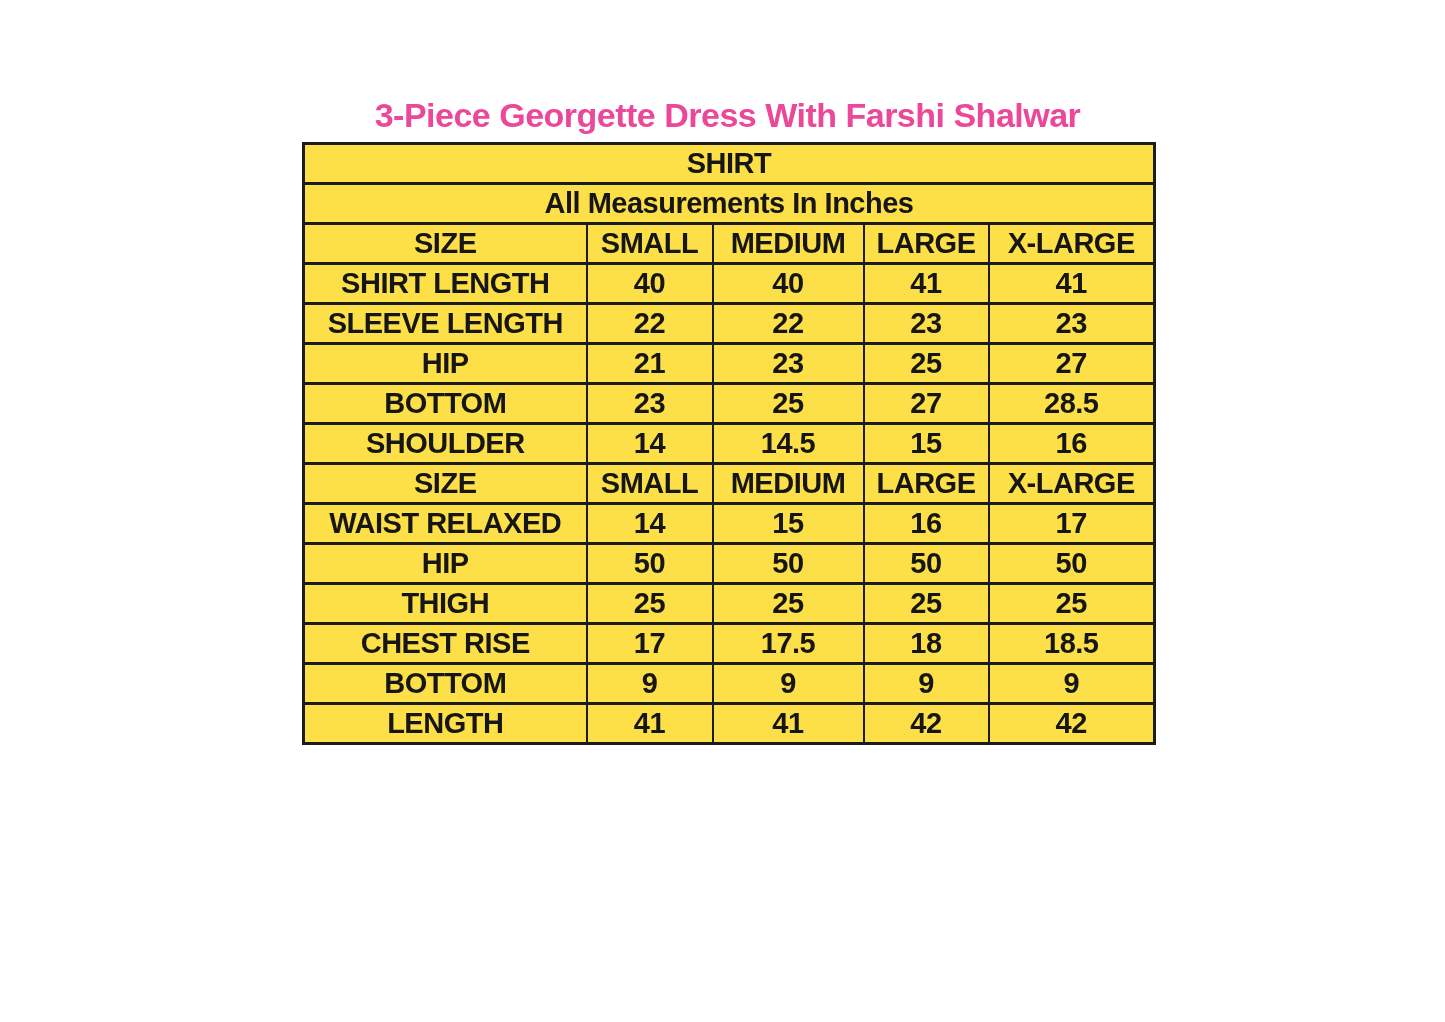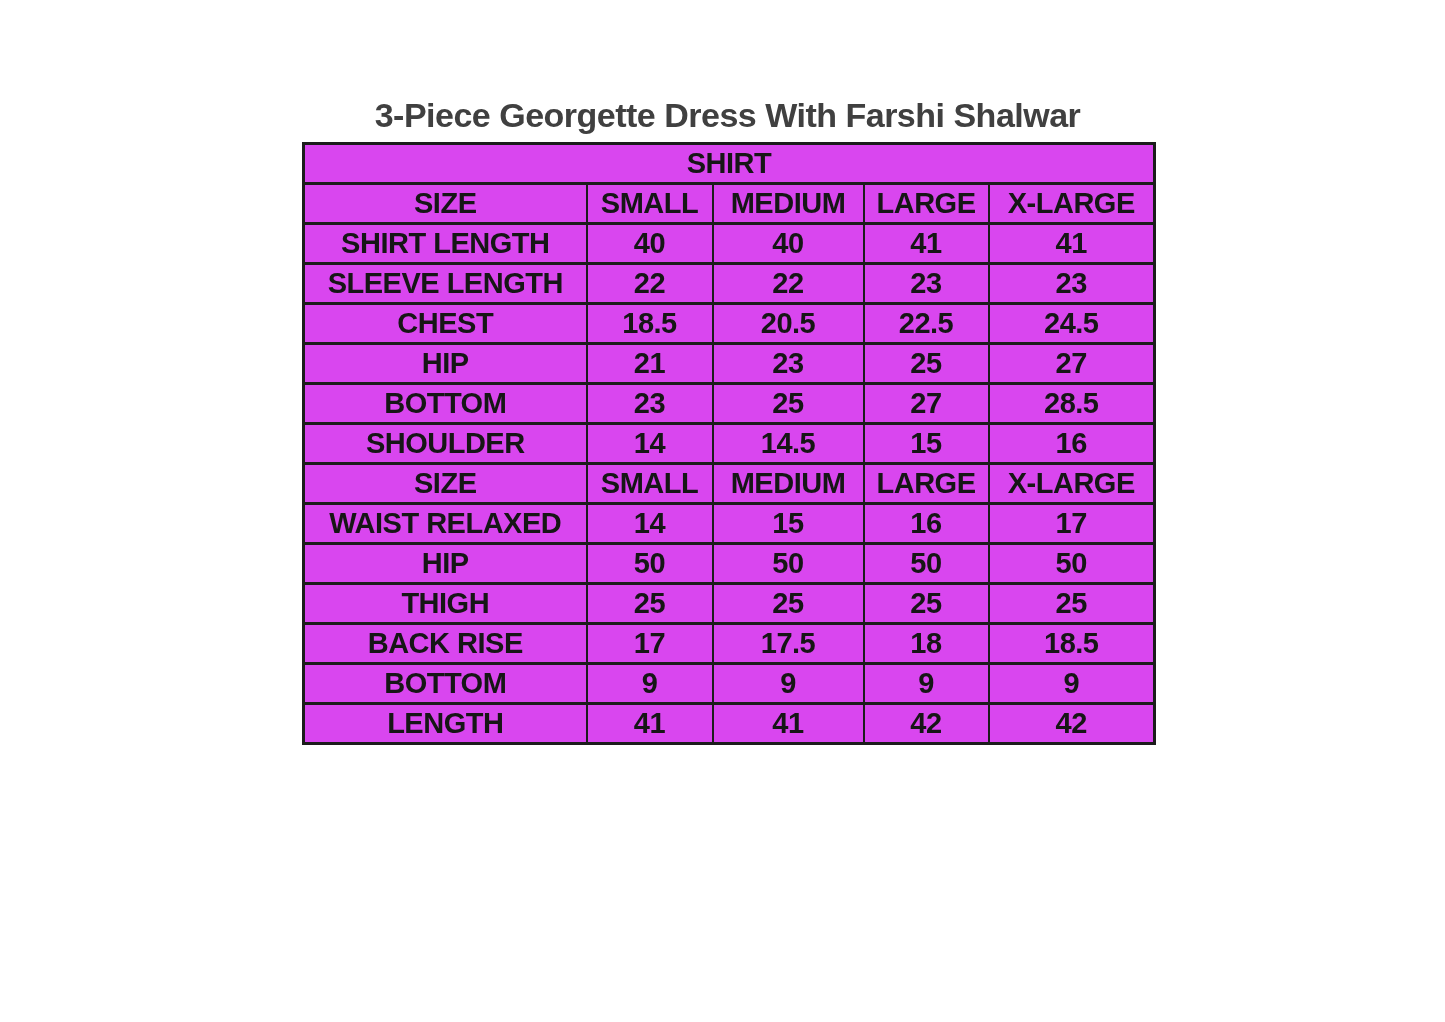--- a/index.html
+++ b/index.html
@@ -15,29 +15,29 @@
     position: absolute;
     left: 302px;
     top: 96px;
     width: 851px;
   }
   .title {
     margin: 0 0 7px 0;
     text-align: center;
     font-size: 34px;
     font-weight: bold;
-    color: #404040;
+    color: #ec4899;
     letter-spacing: -0.5px;
     white-space: nowrap;
   }
   table.size-table {
     border-collapse: collapse;
     table-layout: fixed;
     width: 851px;
-    background: #d946ef;
+    background: #fde047;
     border: 3px solid #1c1c1c;
   }
   table.size-table td {
     border-left: 2px solid #1c1c1c;
     border-right: 2px solid #1c1c1c;
     border-top: 3px solid #1c1c1c;
     border-bottom: 3px solid #1c1c1c;
     height: 37px;
     padding: 0;
     text-align: center;
@@ -64,46 +64,42 @@
       <col style="width:151px">
       <col style="width:125px">
       <col style="width:166px">
     </colgroup>
     <tbody>
 
       <tr>
         <td colspan="5" class="span-row">SHIRT</td>
       </tr>
       <tr>
+        <td colspan="5" class="span-row">All Measurements In Inches</td>
+      </tr>
+      <tr>
         <td>SIZE</td>
         <td>SMALL</td>
         <td>MEDIUM</td>
         <td>LARGE</td>
         <td>X-LARGE</td>
       </tr>
       <tr>
         <td>SHIRT LENGTH</td>
         <td>40</td>
         <td>40</td>
         <td>41</td>
         <td>41</td>
       </tr>
       <tr>
         <td>SLEEVE LENGTH</td>
         <td>22</td>
         <td>22</td>
         <td>23</td>
         <td>23</td>
-      </tr>
-      <tr>
-        <td>CHEST</td>
-        <td>18.5</td>
-        <td>20.5</td>
-        <td>22.5</td>
-        <td>24.5</td>
       </tr>
       <tr>
         <td>HIP</td>
         <td>21</td>
         <td>23</td>
         <td>25</td>
         <td>27</td>
       </tr>
       <tr>
         <td>BOTTOM</td>
@@ -142,21 +138,21 @@
         <td>50</td>
       </tr>
       <tr>
         <td>THIGH</td>
         <td>25</td>
         <td>25</td>
         <td>25</td>
         <td>25</td>
       </tr>
       <tr>
-        <td>BACK RISE</td>
+        <td>CHEST RISE</td>
         <td>17</td>
         <td>17.5</td>
         <td>18</td>
         <td>18.5</td>
       </tr>
       <tr>
         <td>BOTTOM</td>
         <td>9</td>
         <td>9</td>
         <td>9</td>

